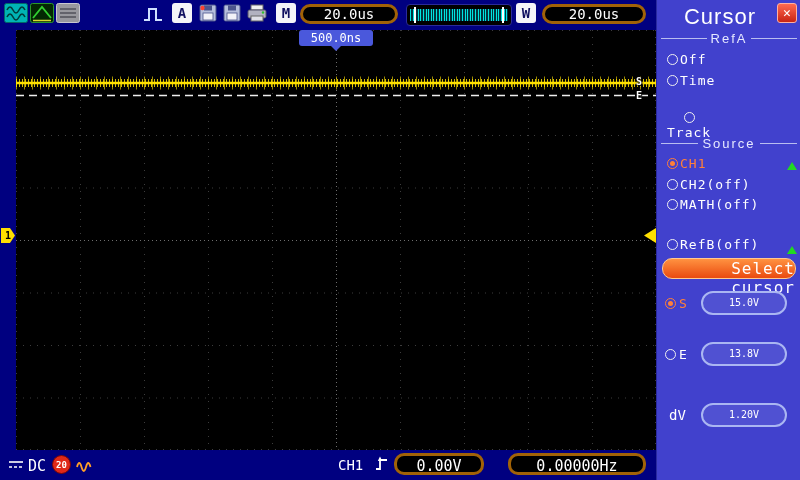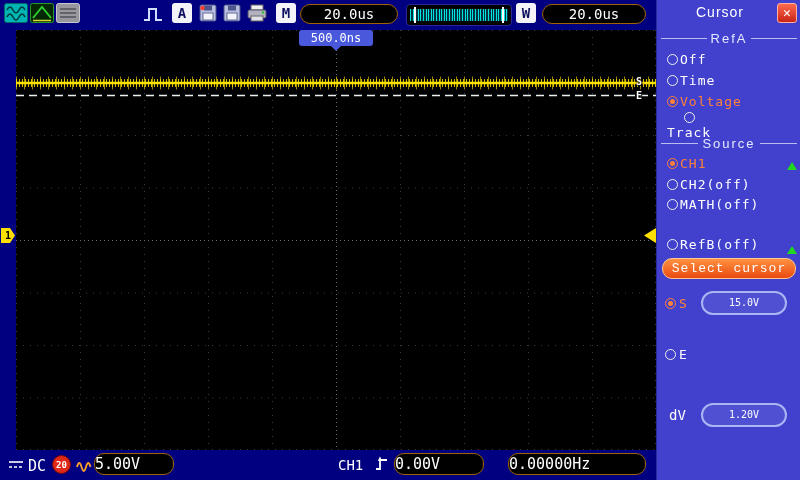--- a/index.html
+++ b/index.html
@@ -5,22 +5,22 @@
   html,body{margin:0;padding:0;}
   body{width:800px;height:480px;background:#000080;position:relative;overflow:hidden;
        font-family:"DejaVu Sans Mono","Liberation Mono",monospace;}
   #app{position:absolute;left:0;top:0;width:800px;height:480px;}
 
   
   #toolbar{position:absolute;left:0;top:0;width:656px;height:28px;background:#000080;}
   .tbi{position:absolute;display:flex;align-items:center;justify-content:center;}
   .badge{width:20px;height:20px;background:#f4f4f8;border-radius:3px;color:#101060;
          font-weight:bold;font-size:14px;text-align:center;line-height:20px;}
-  .blackbox{background:#000;color:#fff;border:1px solid #a16207;border-radius:10px;
-            text-align:left;font-size:14px;height:20px;line-height:19px;box-sizing:border-box;}
+  .blackbox{background:#000;color:#fff;border:3px solid #a16207;border-radius:10px;
+            text-align:center;font-size:14px;height:20px;line-height:19px;box-sizing:border-box;}
   #preview{position:absolute;left:406px;top:4px;width:104px;height:20px;background:#000;
            border:1px solid #2a2a9a;border-radius:4px;}
   .pv-wave{position:absolute;left:3px;right:3px;top:4px;bottom:4px;
            background:repeating-linear-gradient(90deg,#00e2e2 0px,#00e2e2 1px,#00333f 1px,#00333f 2.6px);}
   .pv-br{position:absolute;top:2px;bottom:2px;width:2px;background:#fff;}
 
   
   #grat{position:absolute;left:16px;top:30px;width:640px;height:420px;background:#000;}
   #delay-tag{position:absolute;left:283px;top:0;width:74px;height:16px;background:#4a58dc;
              border-radius:3px;color:#fff;font-size:12px;text-align:center;line-height:16px;}
@@ -32,40 +32,40 @@
         -webkit-clip-path:polygon(100% 0,100% 100%,0 50%);clip-path:polygon(100% 0,100% 100%,0 50%);}
   #ch1-marker{position:absolute;left:1px;top:228px;width:14px;height:15px;background:#ffdf00;
         color:#000;font-weight:bold;font-size:10px;text-align:center;line-height:15px;
         -webkit-clip-path:polygon(0 0,64% 0,100% 50%,64% 100%,0 100%);
         clip-path:polygon(0 0,64% 0,100% 50%,64% 100%,0 100%);}
 
   
   #menu{position:absolute;left:656px;top:0;width:144px;height:480px;background:#4141cd;
         border-left:1px solid #2a2aa0;box-sizing:border-box;}
   #menu-title{position:absolute;top:4px;left:8px;width:110px;text-align:center;color:#fff;
-        font-size:14px;font-family:"Liberation Sans",sans-serif;letter-spacing:1px;}
+        font-size:22px;font-family:"Liberation Sans",sans-serif;letter-spacing:1px;}
   #close-btn{position:absolute;right:3px;top:3px;width:20px;height:20px;border-radius:3px;
         background:linear-gradient(#ff6a50,#c82414);border:1px solid #ffb0a0;color:#fff;
         font-size:13px;font-weight:bold;text-align:center;line-height:18px;box-sizing:border-box;}
   .sechdr{position:absolute;left:4px;width:136px;display:flex;align-items:center;gap:4px;
         color:#e6e9ff;font-size:13px;letter-spacing:2px;font-family:"Liberation Sans",sans-serif;}
   .hline{flex:1;height:1px;background:#b9bdf0;}
   .opt{position:absolute;left:10px;display:flex;align-items:center;gap:2px;height:20px;
         color:#fff;font-size:13px;letter-spacing:1px;}
   .radio{width:11px;height:11px;border:1.5px solid #f0f0f0;border-radius:50%;
         box-sizing:border-box;position:relative;flex:0 0 auto;}
   .opt.selected{color:#ff8038;}
   .opt.selected .radio{border-color:#ff8038;}
   .opt.selected .radio::after{content:"";position:absolute;left:2px;top:2px;right:2px;bottom:2px;
         background:#ff8038;border-radius:50%;}
   .garrow-up{position:absolute;right:3px;width:0;height:0;border-left:5px solid transparent;
         border-right:5px solid transparent;border-bottom:8px solid #22d822;}
   #select-btn{position:absolute;left:5px;top:258px;width:134px;height:21px;border-radius:10px;
         background:linear-gradient(#ff9240,#ea4a10);border:1px solid #ffc890;color:#fff;
-        font-size:13px;letter-spacing:1px;text-align:center;line-height:19px;box-sizing:border-box;font-family:Liberation Mono, monospace;}
+        font-size:16px;letter-spacing:1px;text-align:right;line-height:19px;box-sizing:border-box;}
   .crow{position:absolute;left:0;width:144px;height:24px;display:flex;align-items:center;}
   .rlabel{margin-left:8px;display:flex;gap:3px;align-items:center;width:36px;color:#fff;
         font-size:13px;}
   .rlabel.selected{color:#ff8038;}
   .rlabel.selected .radio{border-color:#ff8038;}
   .rlabel.selected .radio::after{content:"";position:absolute;left:2px;top:2px;right:2px;bottom:2px;
         background:#ff8038;border-radius:50%;}
   .valuebox{width:86px;height:24px;border:2px solid #aab6f2;border-radius:12px;
         background:rgba(220,228,255,0.10);color:#fff;font-size:10px;text-align:center;
         line-height:20px;box-sizing:border-box;}
@@ -213,24 +213,20 @@
     </div>
 
     <div class="opt" style="top:49px;">
       <span class="radio"></span>
       <span>Off</span>
     </div>
     <div class="opt" style="top:70px;">
       <span class="radio"></span>
       <span>Time</span>
     </div>
-    <div class="opt selected" style="top:91px;">
-      <span class="radio"></span>
-      <span>Voltage</span>
-    </div>
     <div class="opt" style="top:112px;flex-direction:column;">
       <span class="radio"></span>
       <span>Track</span>
     </div>
 
     <div class="sechdr" style="top:136px;">
       <span class="hline"></span>
       <span>Source</span>
       <span class="hline"></span>
     </div>
@@ -263,20 +259,21 @@
         <span>S</span>
       </span>
       <span class="valuebox">15.0V</span>
     </div>
 
     <div class="crow" style="top:342px;">
       <span class="rlabel">
         <span class="radio"></span>
         <span>E</span>
       </span>
+      <span class="valuebox">13.8V</span>
     </div>
 
     <div class="crow" style="top:403px;">
       <span class="dvlabel">dV</span>
       <span class="valuebox">1.20V</span>
     </div>
   </div>
 
   <div id="status">
     <div class="tbi" style="left:8px;top:9px;">
@@ -288,21 +285,20 @@
     <div class="stext" style="left:28px;top:7px;">DC</div>
 
     <div id="bw-badge">20</div>
 
     <div class="tbi" style="left:76px;top:8px;">
       <svg width="18" height="14">
         <path d="M1 9 q2.2 -8 4.5 0 t4.5 0 t4.5 0" fill="none" stroke="#ffa028" stroke-width="1.8"></path>
       </svg>
     </div>
 
-    <div class="blackbox sbox" style="left:94px;width:80px;">5.00V</div>
 
     <div class="stext" style="left:338px;top:7px;font-size:14px;">CH1</div>
 
     <div class="tbi" style="left:374px;top:5px;">
       <svg width="16" height="18">
         <path d="M2 14 h4 v-9 h7" fill="none" stroke="#fff" stroke-width="1.8"></path>
         <polygon points="6,1.5 3.8,6 8.2,6" fill="#fff"></polygon>
       </svg>
     </div>
 

